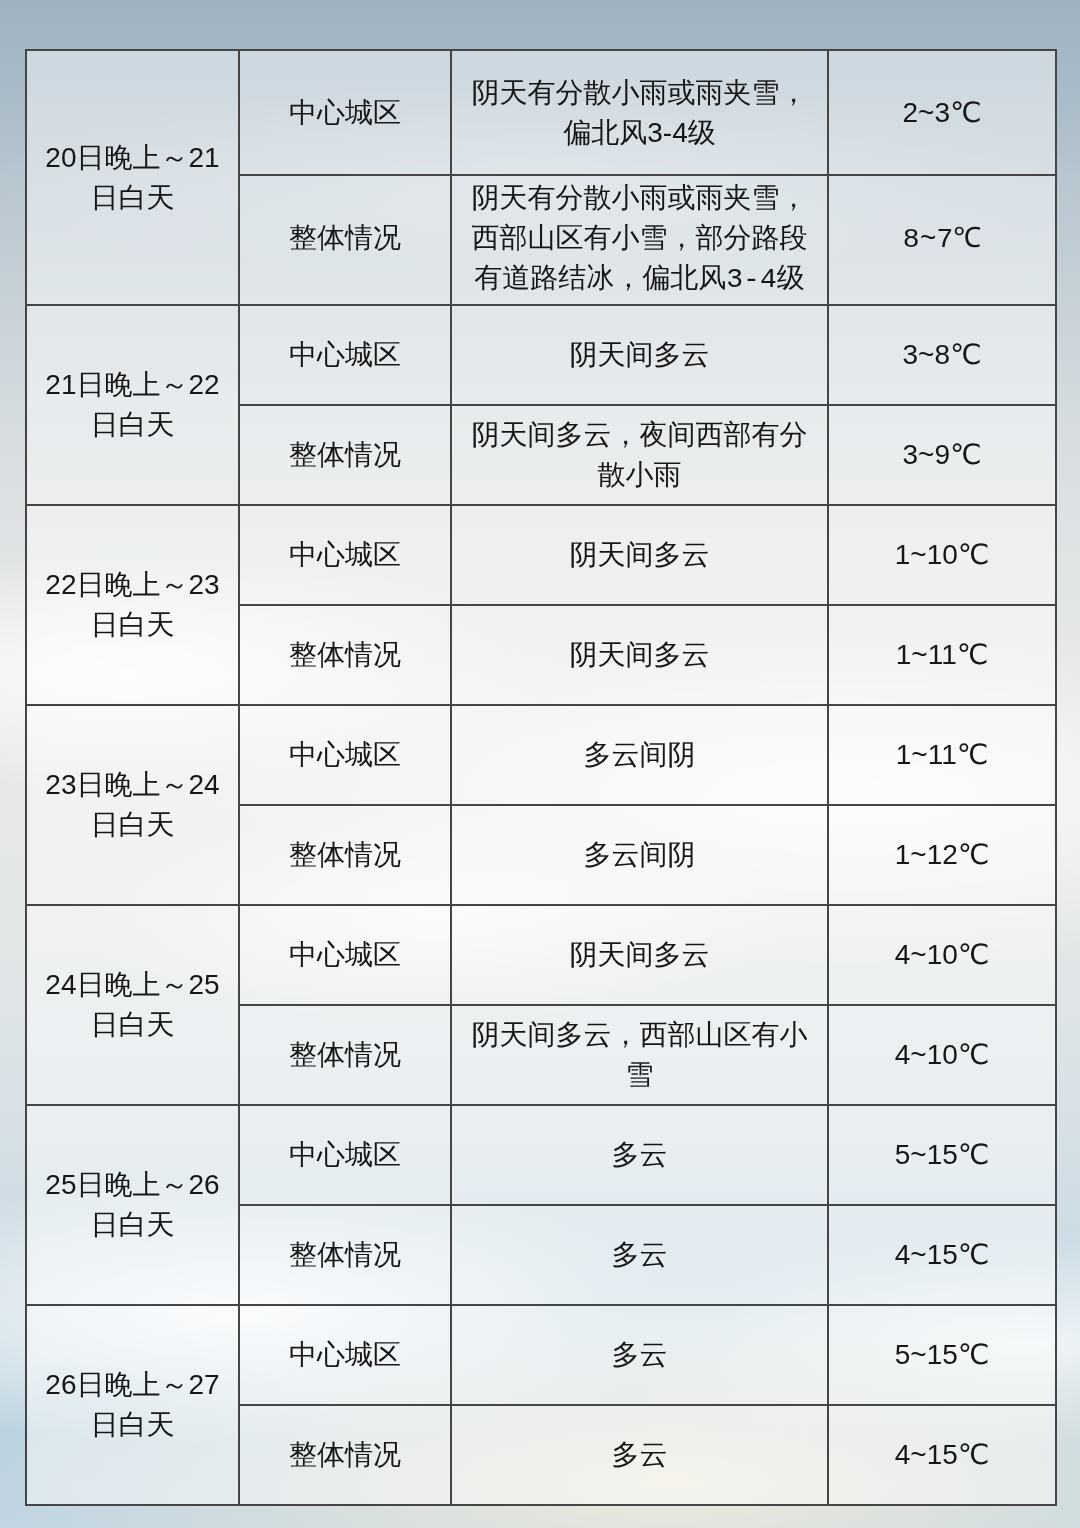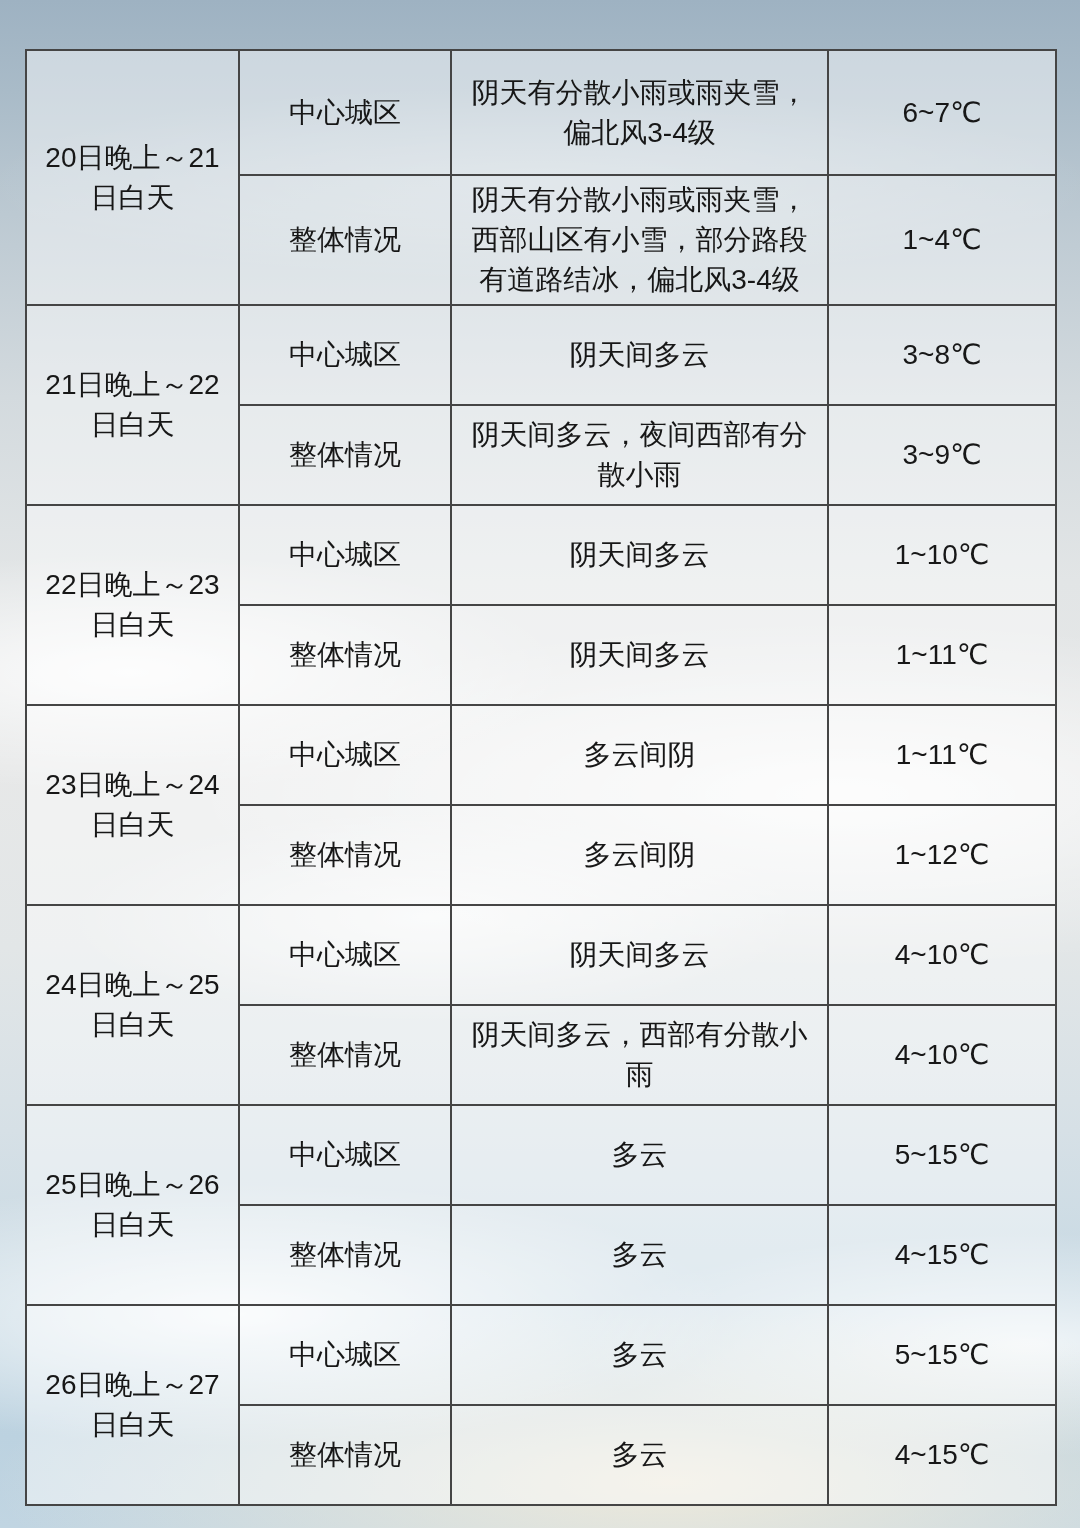--- a/index.html
+++ b/index.html
@@ -45,47 +45,47 @@
     font-size: 28px;
     line-height: 40px;
     font-weight: 500;
     text-align: center;
     vertical-align: middle;
     padding: 3px 8px;
     word-break: break-all;
     overflow-wrap: anywhere;
   }
   tr.r-tall-1 td { height: 117px; }
-  tr.r-tall-2 td { height: 122px; }
+  tr.r-tall-2 td { height: 122px; font-family: Liberation Mono, monospace; }
   tr.r-std  td   { height: 92px;  }
 </style>
 </head>
 <body>
 
 <div class="sky"></div>
 
 <table class="forecast">
   <colgroup>
     <col class="c-date">
       <col class="c-scope">
       <col class="c-weather">
       <col class="c-temp">
   </colgroup>
   <tbody>
 
     <tr class="r-tall-1">
       <td rowspan="2">20日晚上～21日白天</td>
       <td>中心城区</td>
       <td>阴天有分散小雨或雨夹雪，偏北风3-4级</td>
-      <td>6~7℃</td>
+      <td>2~3℃</td>
     </tr>
     <tr class="r-tall-2">
       <td>整体情况</td>
       <td>阴天有分散小雨或雨夹雪，西部山区有小雪，部分路段有道路结冰，偏北风3-4级</td>
-      <td>1~4℃</td>
+      <td>8~7℃</td>
     </tr>
 
     <tr class="r-std">
       <td rowspan="2">21日晚上～22日白天</td>
       <td>中心城区</td>
       <td>阴天间多云</td>
       <td>3~8℃</td>
     </tr>
     <tr class="r-std">
       <td>整体情况</td>
@@ -118,21 +118,21 @@
     </tr>
 
     <tr class="r-std">
       <td rowspan="2">24日晚上～25日白天</td>
       <td>中心城区</td>
       <td>阴天间多云</td>
       <td>4~10℃</td>
     </tr>
     <tr class="r-std">
       <td>整体情况</td>
-      <td>阴天间多云，西部有分散小雨</td>
+      <td>阴天间多云，西部山区有小雪</td>
       <td>4~10℃</td>
     </tr>
 
     <tr class="r-std">
       <td rowspan="2">25日晚上～26日白天</td>
       <td>中心城区</td>
       <td>多云</td>
       <td>5~15℃</td>
     </tr>
     <tr class="r-std">

